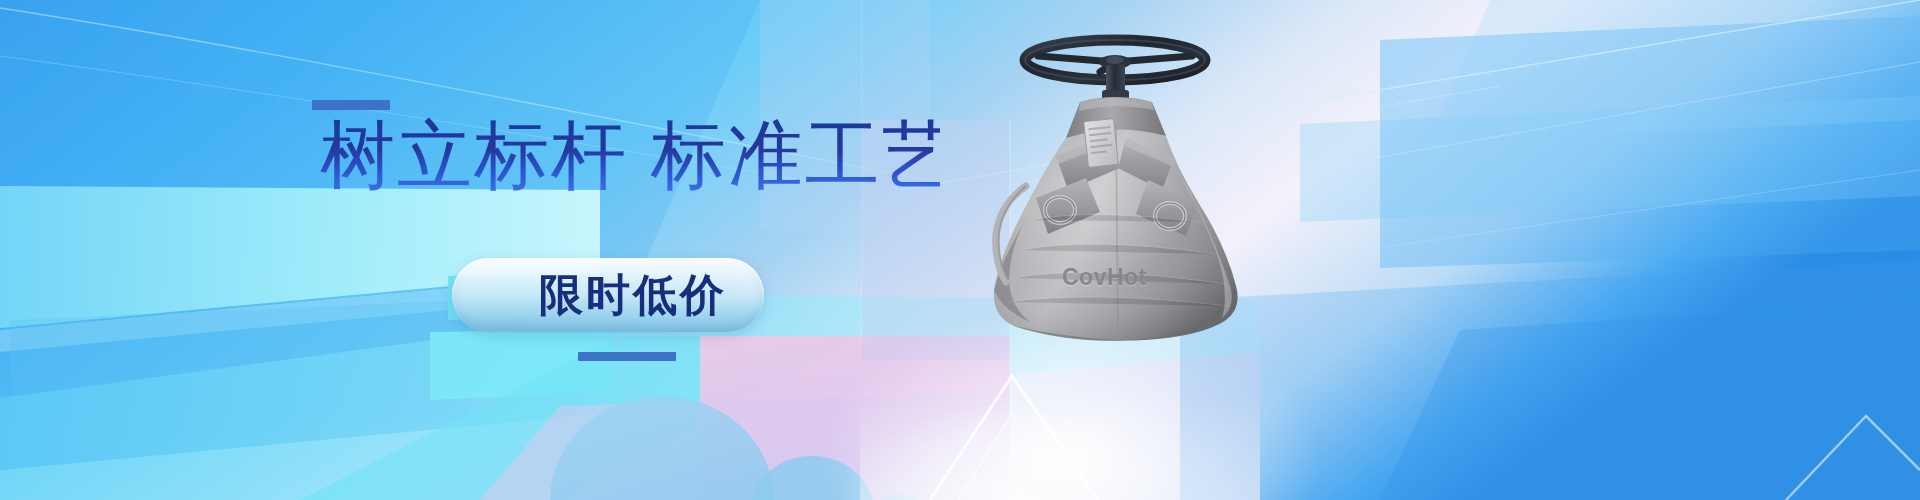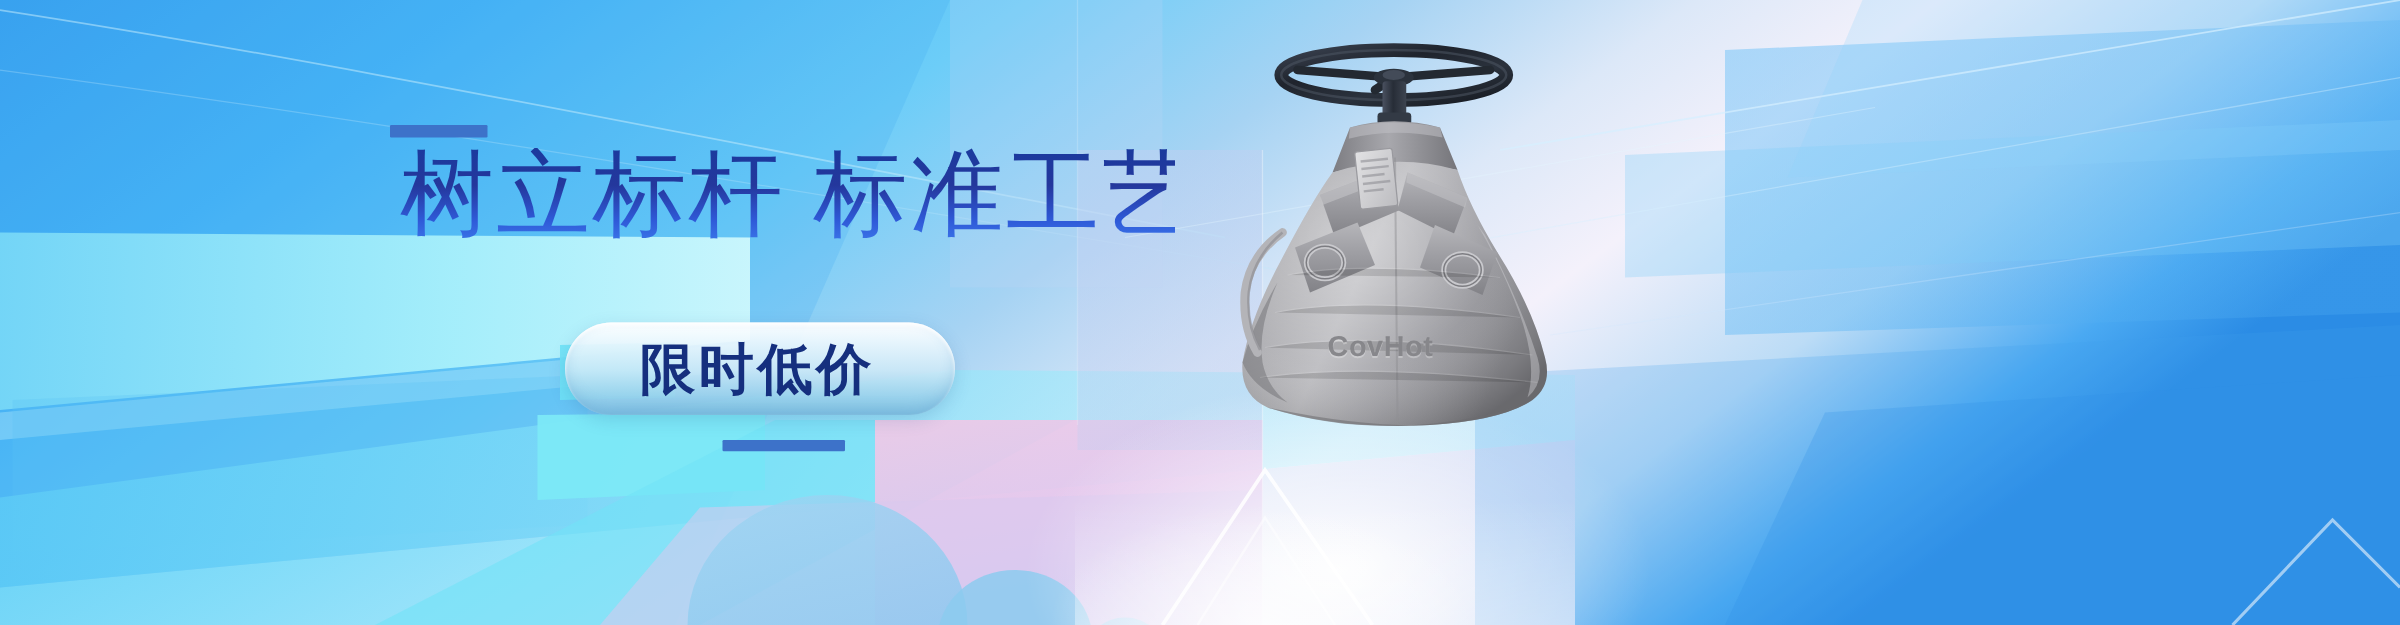--- a/index.html
+++ b/index.html
@@ -90,20 +90,21 @@
         rgba(240,249,254,0.92) 18%,
         rgba(205,233,247,0.88) 52%,
         rgba(152,207,234,0.88) 82%,
         rgba(126,190,223,0.9) 100%);
     box-shadow:
       0 4px 14px rgba(40,90,150,0.18),
       inset 0 2px 3px rgba(255,255,255,0.95),
       inset 0 -4px 10px rgba(90,150,200,0.28);
     display: flex;
     align-items: center;
+    justify-content: center;
   }
   .pill-label {
     font-size: 44px;
     font-weight: bold;
     letter-spacing: 3px;
     color: #152f7e;
     padding-left: 60px;
     padding-right: 10px;
     white-space: nowrap;
   }

